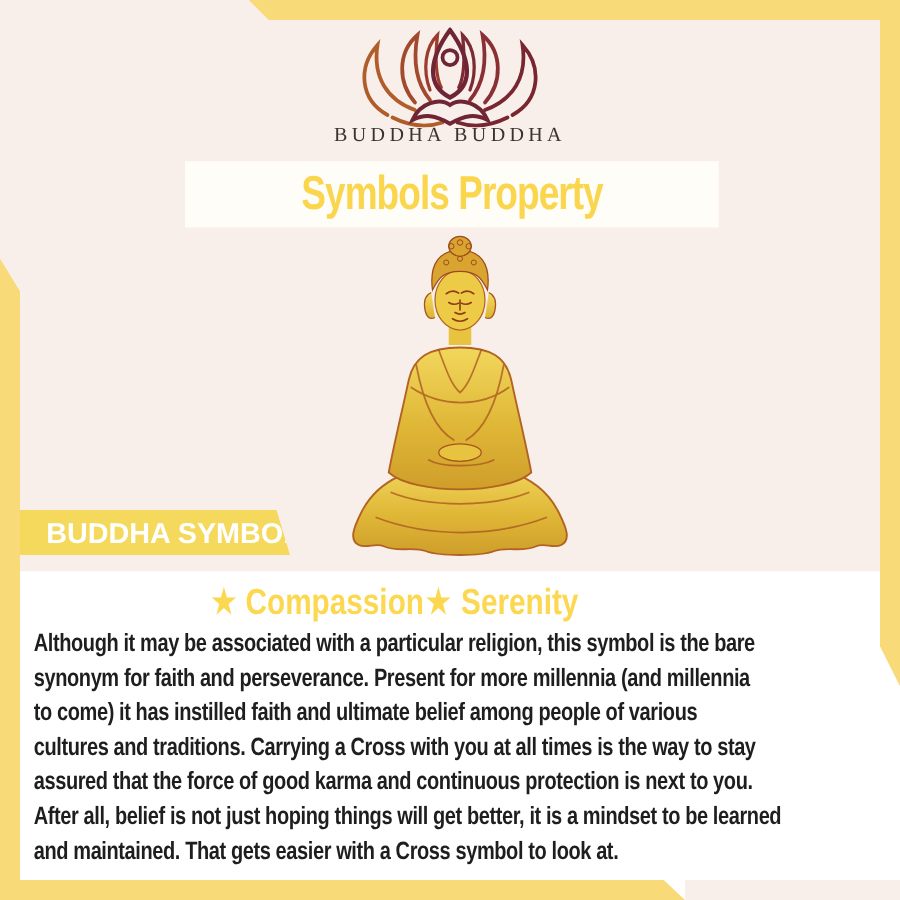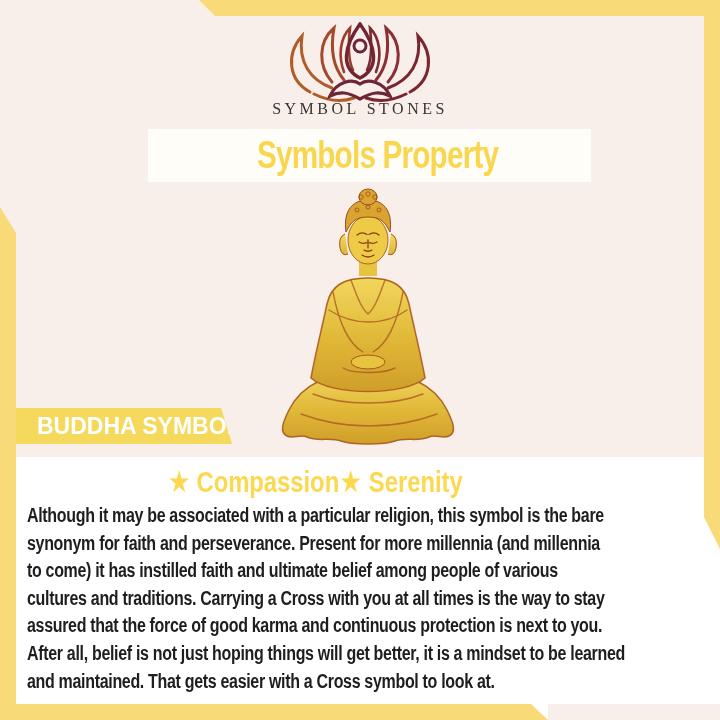--- a/index.html
+++ b/index.html
@@ -15,21 +15,21 @@
   
   .logo-wrap{position:absolute;left:280px;top:22px;width:160px;height:82px;}
   .brand-name{
     position:absolute;left:0;top:100px;width:720px;text-align:center;
     font-family:"Liberation Serif", serif;font-size:16px;letter-spacing:3.5px;
     color:#3b3330;font-weight:500;
   }
   
   .title-banner{
     position:absolute;left:148px;top:129px;width:427px;height:53px;
-    background:#fffdf7;display:flex;align-items:center;justify-content:center;padding-left:16px;
+    background:#fffdf7;display:flex;align-items:center;justify-content:center;
   }
   .title-text{
     font-size:38px;font-weight:800;color:#fad64e;letter-spacing:-1px;
     transform:scaleX(0.78);white-space:nowrap;
   }
   
   .buddha-wrap{position:absolute;left:273px;top:184px;width:190px;height:266px;}
   
   .ribbon{
     position:absolute;left:16px;top:408px;width:216px;height:36px;
@@ -81,21 +81,21 @@
         <path d="M34,72 C48,79 62,80 74,76" stroke="#b05d2a" stroke-width="3"></path>
         <path d="M126,72 C112,79 98,80 86,76" stroke="#7a2631" stroke-width="3"></path>
 
         <path d="M80,2 C64,24 60,46 80,56 C100,46 96,24 80,2 Z" stroke="#6f2533" stroke-width="3.4"></path>
         <circle cx="80" cy="24" r="6" stroke="#6f2533" stroke-width="3"></circle>
 
         <path d="M50,74 C56,60 72,56 80,62 C88,56 104,60 110,74 C100,69 92,70 80,77 C68,70 60,69 50,74 Z" stroke="#6f2533" stroke-width="3.2"></path>
       </g>
     </svg>
   </div>
-  <div class="brand-name">SYMBOL STONES</div>
+  <div class="brand-name">BUDDHA BUDDHA</div>
 
   <div class="title-banner">
     <div class="title-text">Symbols Property</div>
   </div>
 
   <div class="buddha-wrap">
     <svg viewBox="0 0 190 266" width="190" height="266">
       <defs>
         <linearGradient id="gold" x1="0" y1="0" x2="0" y2="1">
           <stop offset="0" stop-color="#f1d75c"></stop>

